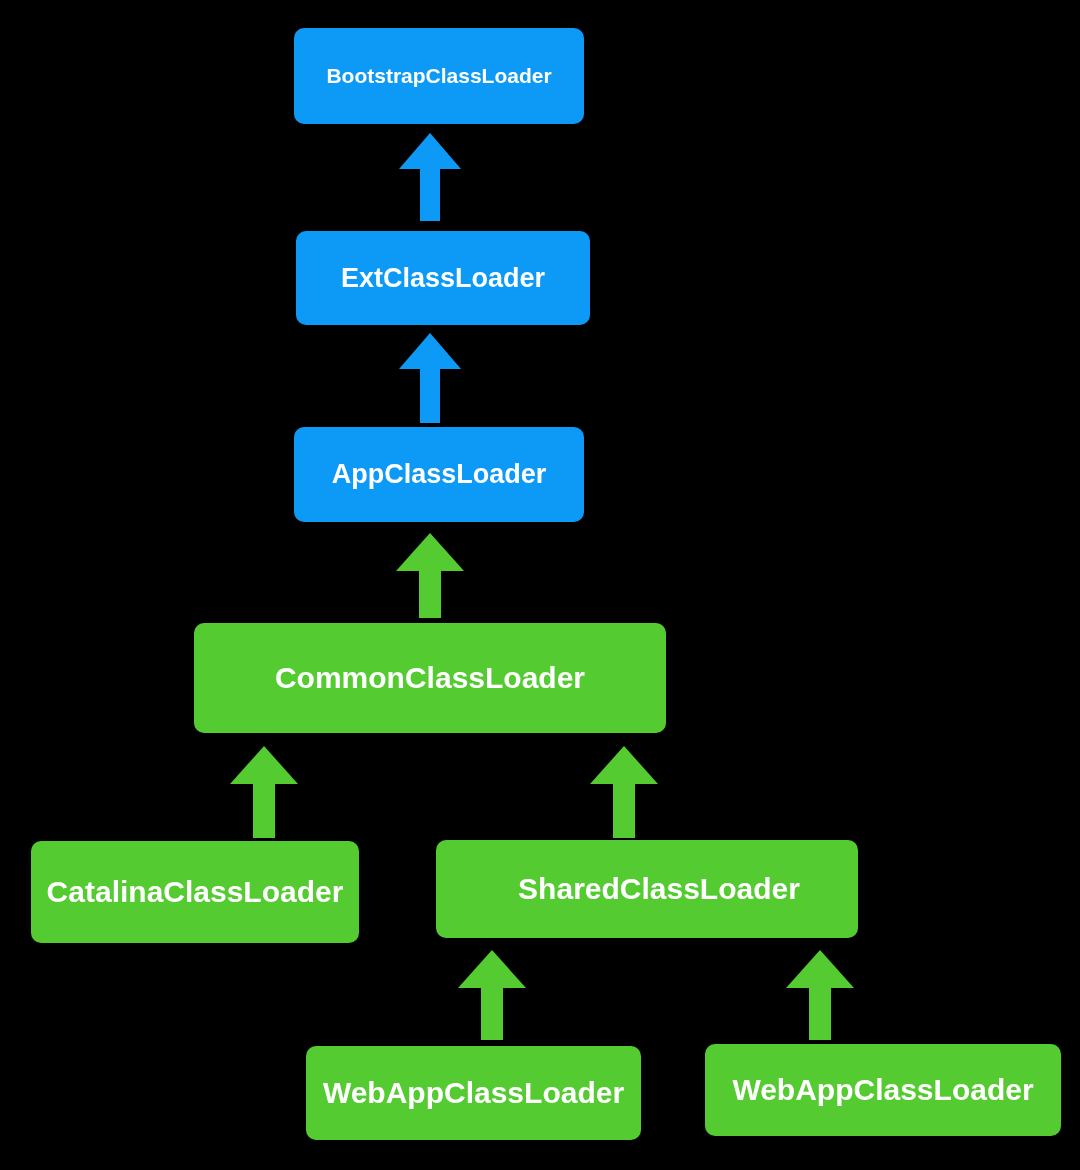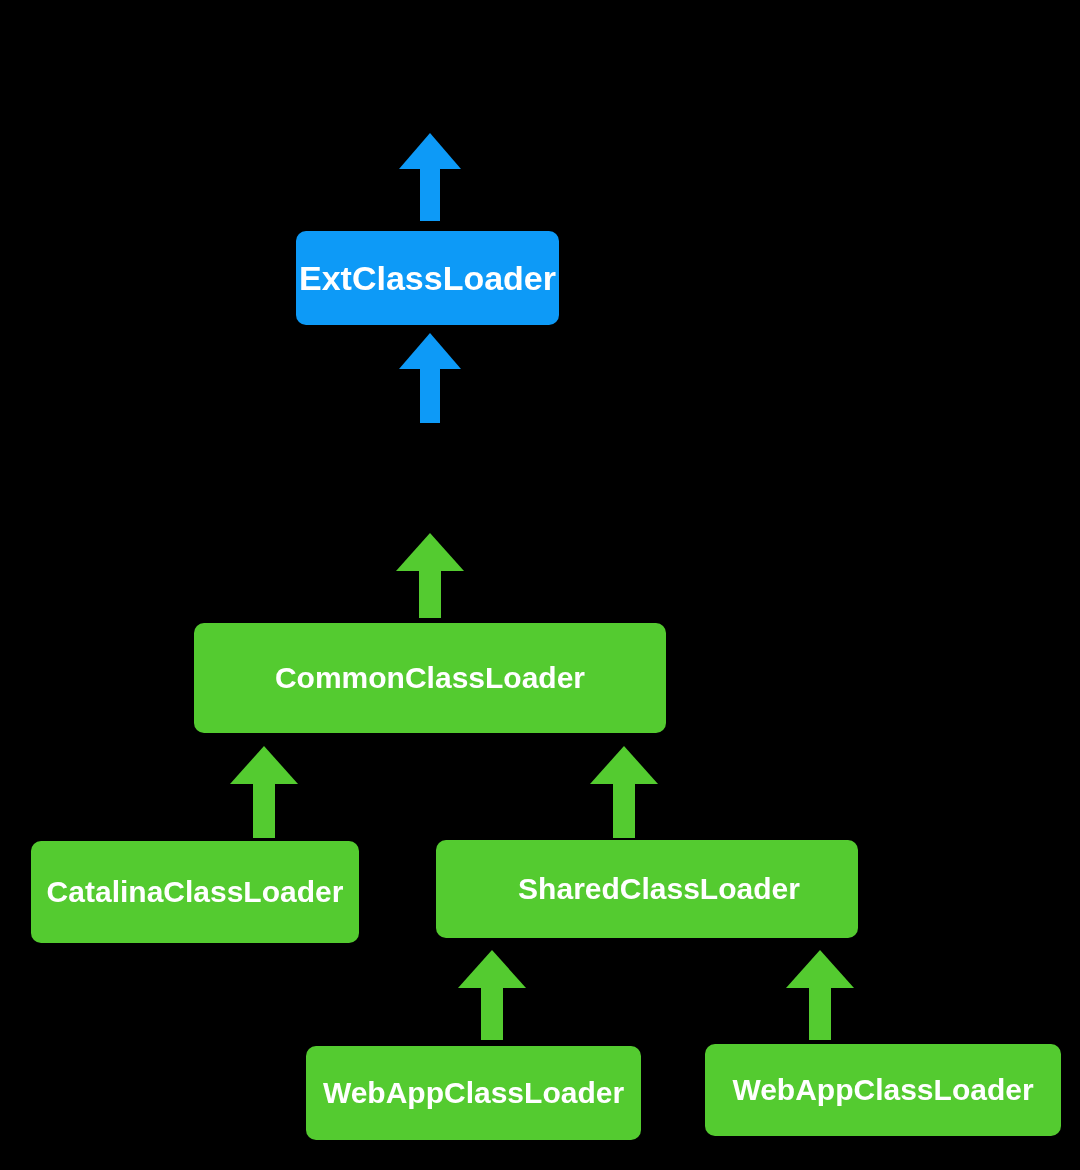--- a/index.html
+++ b/index.html
@@ -48,21 +48,21 @@
   }
   .arrow.blue .stem { width: 20px; flex: 1; background: var(--blue); }
   .arrow.green .head {
     border-width: 0 34px 38px 34px;
     border-color: transparent transparent var(--green) transparent;
   }
   .arrow.green .stem { width: 22px; flex: 1; background: var(--green); }
 
   
   #n-bootstrap   { left: 294px; top: 28px;   width: 290px; height: 96px;  font-size: 21px; }
-  #n-ext         { left: 296px; top: 231px;  width: 263px; height: 94px;  font-size: 34px; }
+  #n-ext         { left: 296px; top: 231px;  width: 294px; height: 94px;  font-size: 27px; }
   #n-app         { left: 294px; top: 427px;  width: 290px; height: 95px;  font-size: 27px; }
   #n-common      { left: 194px; top: 623px;  width: 472px; height: 110px; font-size: 30px; }
   #n-catalina    { left: 31px;  top: 841px;  width: 328px; height: 102px; font-size: 30px; }
   #n-shared      { left: 436px; top: 840px;  width: 422px; height: 98px;  font-size: 30px; padding-left: 24px; }
   #n-webapp-l    { left: 306px; top: 1046px; width: 335px; height: 94px;  font-size: 30px; }
   #n-webapp-r    { left: 705px; top: 1044px; width: 356px; height: 92px;  font-size: 30px; }
 
   
   #a-ext-bootstrap    { left: 399px; top: 133px; height: 88px; }
   #a-app-ext          { left: 399px; top: 333px; height: 90px; }
@@ -70,25 +70,31 @@
   #a-catalina-common  { left: 230px; top: 746px; height: 92px; }
   #a-shared-common    { left: 590px; top: 746px; height: 92px; }
   #a-webappl-shared   { left: 458px; top: 950px; height: 90px; }
   #a-webappr-shared   { left: 786px; top: 950px; height: 90px; }
 </style>
 </head>
 <body>
 
 <div class="canvas">
 
+  <div class="node blue" id="n-bootstrap">
+    <span>BootstrapClassLoader</span>
+  </div>
 
   <div class="node blue" id="n-ext">
     <span>ExtClassLoader</span>
   </div>
 
+  <div class="node blue" id="n-app">
+    <span>AppClassLoader</span>
+  </div>
 
   <div class="node green" id="n-common">
     <span>CommonClassLoader</span>
   </div>
 
   <div class="node green" id="n-catalina">
     <span>CatalinaClassLoader</span>
   </div>
 
   <div class="node green" id="n-shared">

